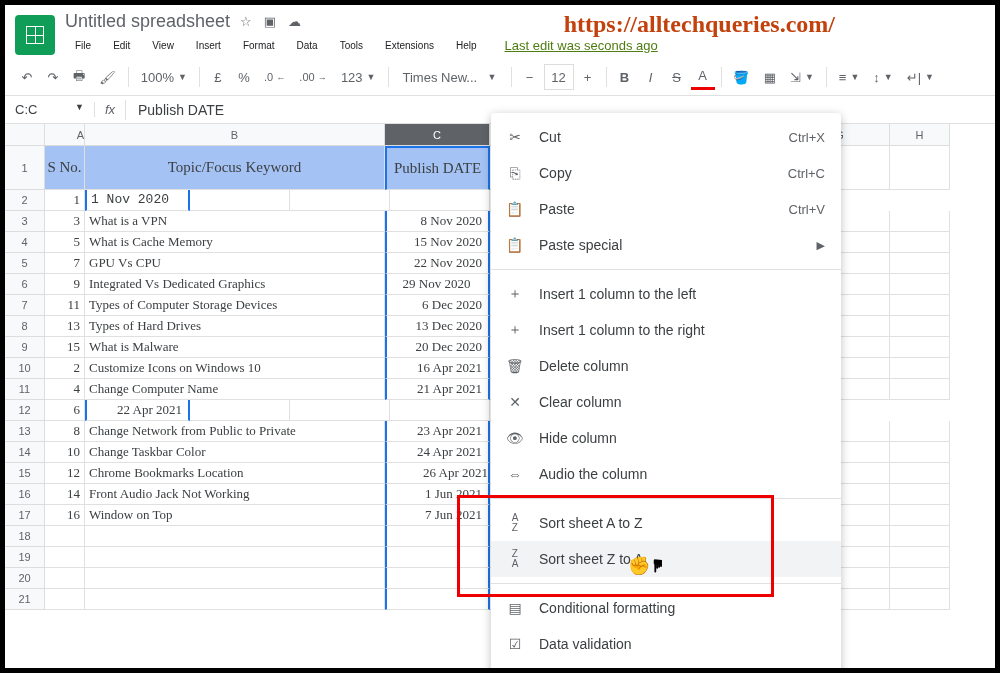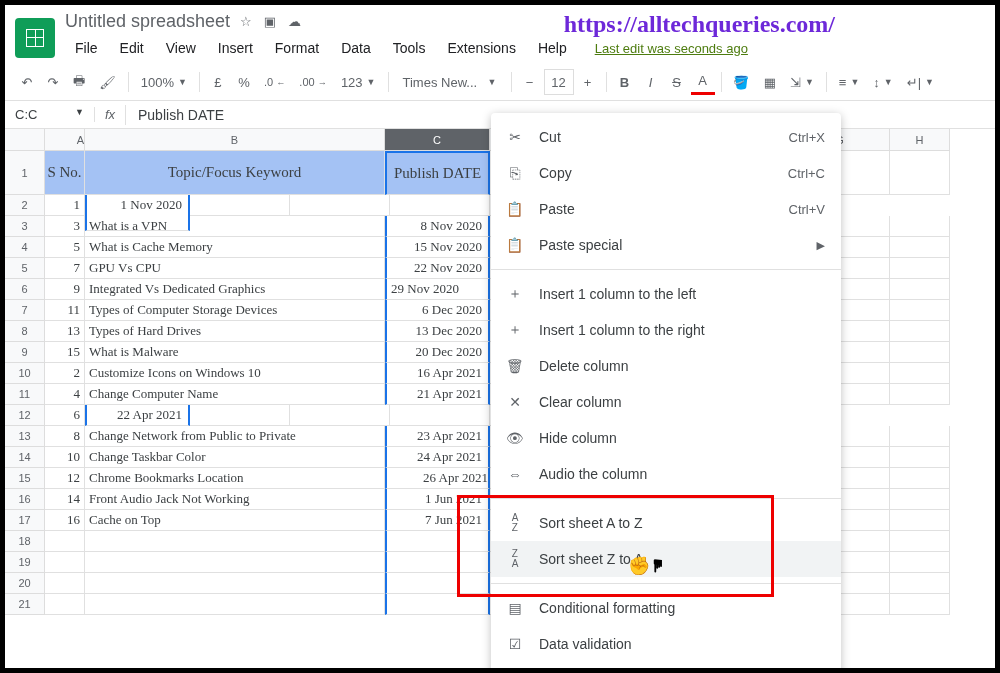--- a/index.html
+++ b/index.html
@@ -5,25 +5,25 @@
 * { margin:0; padding:0; box-sizing:border-box; }
 body { font-family:Arial,sans-serif; font-size:13px; color:#3c4043; background:#fff; border:5px solid #000; width:1000px; height:673px; overflow:hidden; position:relative; }
 
 
 .title-area { display:flex; align-items:center; padding:6px 10px 0; }
 .app-logo { width:40px; height:40px; background:#0f9d58; border-radius:4px; display:flex; align-items:center; justify-content:center; margin-right:10px; }
 .app-logo-inner { width:18px; height:18px; background:#fff; display:grid; grid-template-columns:1fr 1fr; grid-template-rows:1fr 1fr; gap:1px; padding:1px; }
 .app-logo-inner div { background:#0f9d58; }
 .title-text { font-size:18px; color:#5f6368; margin-right:10px; }
 .title-icons { display:flex; gap:12px; color:#5f6368; }
-.watermark { position:absolute; right:160px; top:6px; font-size:24px; font-weight:bold; color:#6d28d9; font-family:'Times New Roman',serif; }
+.watermark { position:absolute; right:160px; top:6px; font-size:24px; font-weight:bold; color:#c2410c; font-family:'Times New Roman',serif; }
 
 
 .menu-bar { display:flex; align-items:center; gap:2px; padding:4px 10px 4px 58px; border-bottom:1px solid #e0e0e0; }
-.menu-item { padding:4px 10px; color:#202124; font-size:14px; }
+.menu-item { padding:4px 10px; color:#202124; font-size:10px; }
 .last-edit { color:#4d7c0f; font-size:13px; margin-left:16px; text-decoration:underline; }
 
 
 .toolbar { display:flex; align-items:center; padding:5px 10px; border-bottom:1px solid #e0e0e0; gap:2px; color:#5f6368; }
 .tbtn { padding:4px 6px; display:flex; align-items:center; justify-content:center; min-width:24px; height:26px; }
 .tsep { width:1px; height:20px; background:#e0e0e0; margin:0 4px; }
 .zoom-sel { padding:4px 6px; font-size:13px; }
 .font-sel { padding:4px 8px; min-width:110px; display:flex; justify-content:space-between; align-items:center; }
 .dd { font-size:9px; margin-left:4px; }
 
@@ -203,21 +203,21 @@
         <div class="cell cB header-cell" style="height:44px">Topic/Focus Keyword</div>
         <div class="cell cC header-cell" style="height:44px">Publish DATE</div>
         <div class="cell cD" style="height:44px"></div>
         <div class="cell cE" style="height:44px"></div>
         <div class="cell cF" style="height:44px"></div>
         <div class="cell cG" style="height:44px"></div>
         <div class="cell cH" style="height:44px"></div>
       </div>
       <div class="row" style="height:21px">
         <div class="cell cA" style="height:21px">1</div>
-        <div class="cell cC" style="height:36px;text-align:right;padding-right:6px;">1 Nov 2020</div>
+        <div class="cell cC" style="height:21px;text-align:right;padding-right:20px;font-family:Liberation Mono, monospace;">1 Nov 2020</div>
         <div class="cell cD" style="height:21px"></div>
         <div class="cell cE" style="height:21px"></div>
         <div class="cell cF" style="height:21px"></div>
         <div class="cell cG" style="height:21px"></div>
         <div class="cell cH" style="height:21px"></div>
       </div>
       <div class="row" style="height:21px">
         <div class="cell cA" style="height:21px">3</div>
         <div class="cell cB" style="height:21px;text-align:left;">What is a VPN</div>
         <div class="cell cC" style="height:21px;text-align:right;padding-right:6px;">8 Nov 2020</div>
@@ -243,21 +243,21 @@
         <div class="cell cC" style="height:21px;text-align:right;padding-right:6px;">22 Nov 2020</div>
         <div class="cell cD" style="height:21px"></div>
         <div class="cell cE" style="height:21px"></div>
         <div class="cell cF" style="height:21px"></div>
         <div class="cell cG" style="height:21px"></div>
         <div class="cell cH" style="height:21px"></div>
       </div>
       <div class="row" style="height:21px">
         <div class="cell cA" style="height:21px">9</div>
         <div class="cell cB" style="height:21px;text-align:left;">Integrated Vs Dedicated Graphics</div>
-        <div class="cell cC" style="height:21px;text-align:left;padding-right:6px;">29 Nov 2020</div>
+        <div class="cell cC" style="height:21px;text-align:center;padding-right:6px;">29 Nov 2020</div>
         <div class="cell cD" style="height:21px"></div>
         <div class="cell cE" style="height:21px"></div>
         <div class="cell cF" style="height:21px"></div>
         <div class="cell cG" style="height:21px"></div>
         <div class="cell cH" style="height:21px"></div>
       </div>
       <div class="row" style="height:21px">
         <div class="cell cA" style="height:21px">11</div>
         <div class="cell cB" style="height:21px;text-align:left;">Types of Computer Storage Devices</div>
         <div class="cell cC" style="height:21px;text-align:right;padding-right:6px;">6 Dec 2020</div>
@@ -351,21 +351,21 @@
         <div class="cell cB" style="height:21px;text-align:left;">Front Audio Jack Not Working</div>
         <div class="cell cC" style="height:21px;text-align:right;padding-right:6px;">1 Jun 2021</div>
         <div class="cell cD" style="height:21px"></div>
         <div class="cell cE" style="height:21px"></div>
         <div class="cell cF" style="height:21px"></div>
         <div class="cell cG" style="height:21px"></div>
         <div class="cell cH" style="height:21px"></div>
       </div>
       <div class="row" style="height:21px">
         <div class="cell cA" style="height:21px">16</div>
-        <div class="cell cB" style="height:21px;text-align:left;">Cache on Top</div>
+        <div class="cell cB" style="height:21px;text-align:left;">Window on Top</div>
         <div class="cell cC" style="height:21px;text-align:right;padding-right:6px;">7 Jun 2021</div>
         <div class="cell cD" style="height:21px"></div>
         <div class="cell cE" style="height:21px"></div>
         <div class="cell cF" style="height:21px"></div>
         <div class="cell cG" style="height:21px"></div>
         <div class="cell cH" style="height:21px"></div>
       </div>
       <div class="row" style="height:21px">
         <div class="cell cA" style="height:21px"></div>
         <div class="cell cB" style="height:21px"></div>

